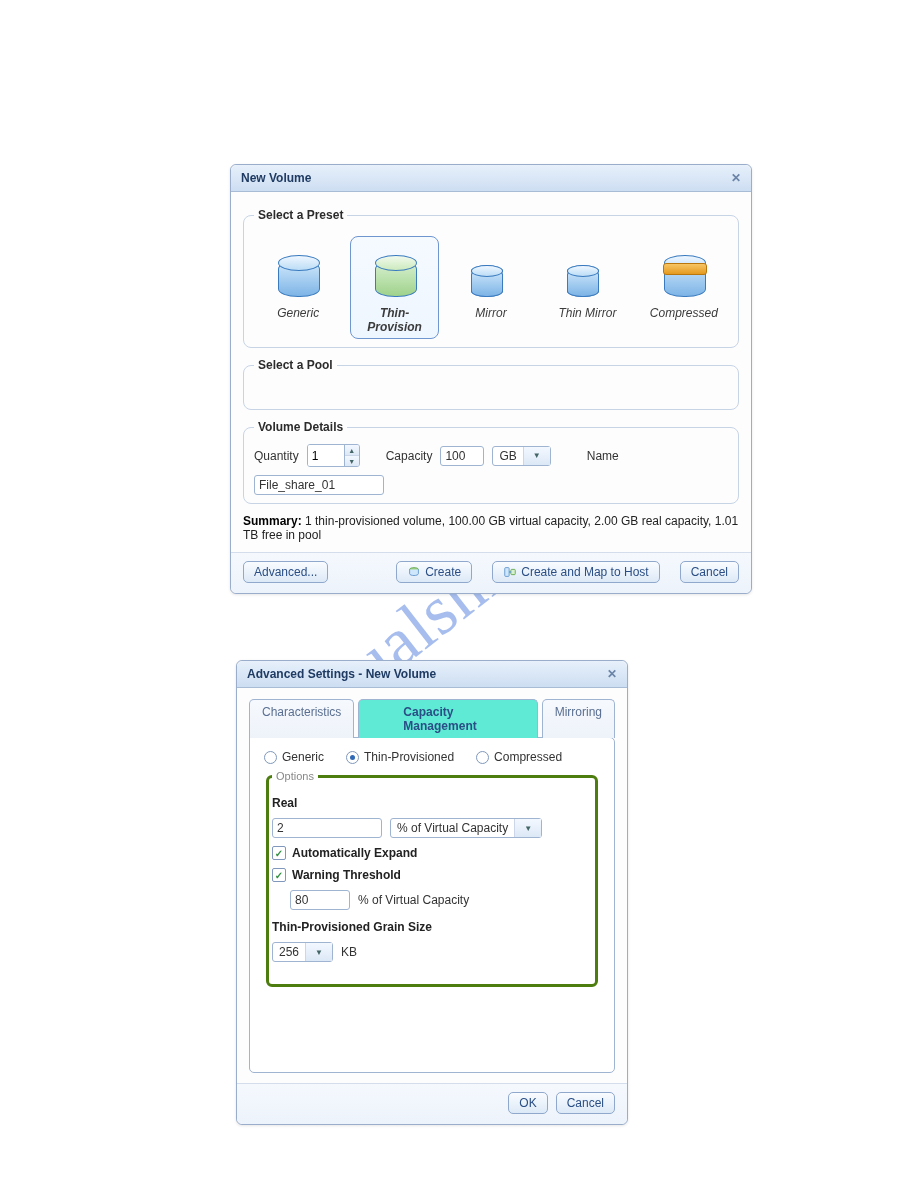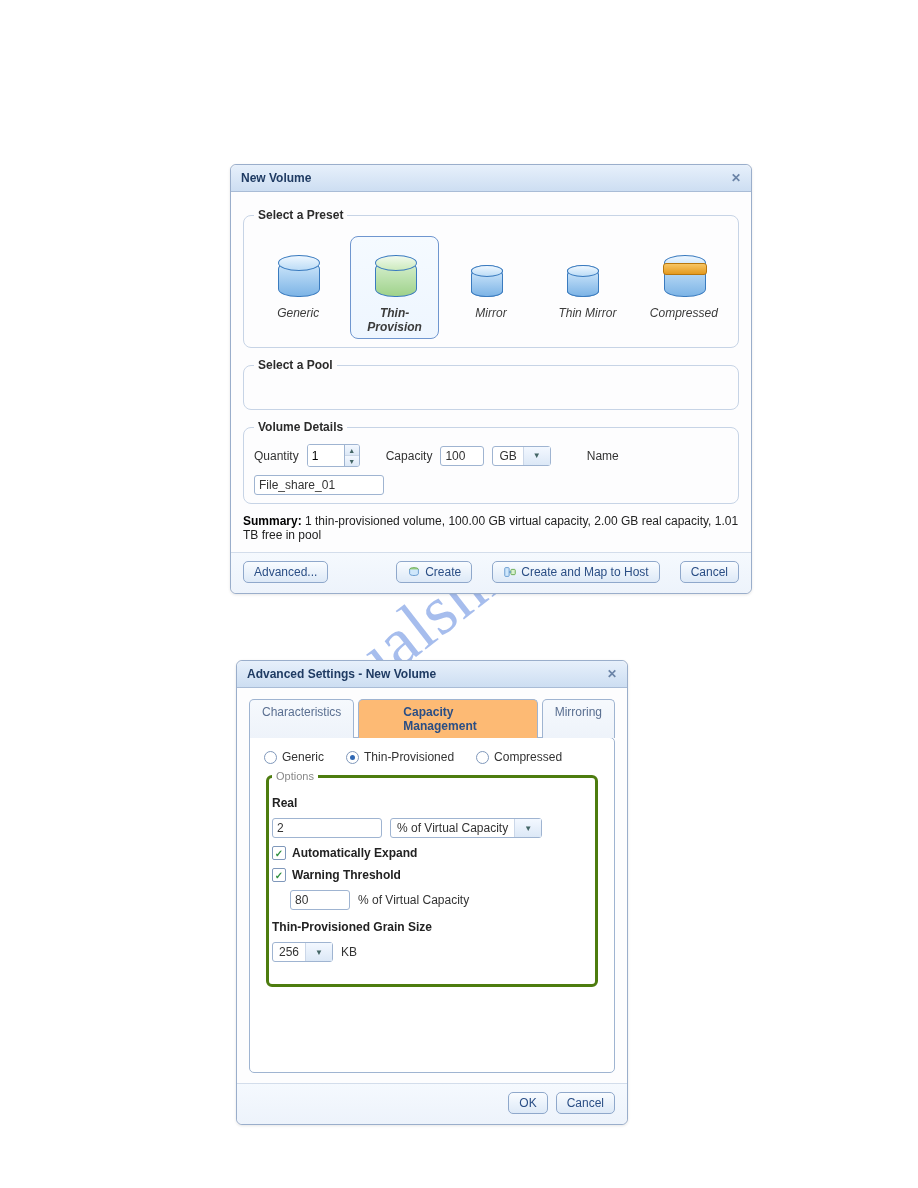--- a/index.html
+++ b/index.html
@@ -133,21 +133,21 @@
   .footer .right { display:flex; gap:20px;border-radius:11px; }
   .ico { width:14px; height:14px; display:inline-block; }
   
   .tabs { display:flex; gap:4px; margin-bottom:0; position:relative; top:1px; z-index:2;}
   .tab {
     border:1px solid #9fb4d1; border-bottom:none; border-radius:5px 5px 0 0;
     padding:5px 12px; background:linear-gradient(#eef4fc,#e2ecf8);
     color:#2a4e85; font-weight:bold; cursor:pointer; font-size:12px;
   }
   .tab.inactive { background:linear-gradient(#f6f9fd,#eef3fa); color:#5a6f91; font-weight:normal;}
-  .tab.active { background:#fdba74;padding-left:44px; }
+  .tab.active { background:#5eead4;padding-left:44px; }
   .tabpage {
     border:1px solid #9fb4d1; border-radius:0 5px 5px 5px; padding:12px 14px; background:#fff; position:relative; z-index:1;
   }
   .radio-row{ display:flex; gap:22px; align-items:center; margin-bottom:6px;}
   .radio { display:inline-flex; gap:5px; align-items:center; cursor:pointer; color:#333;}
   .radio .dot{ width:11px; height:11px; border-radius:50%; border:1px solid #7f98bb; background:#fff; display:inline-flex; align-items:center; justify-content:center;}
   .radio.checked .dot::after{ content:""; width:5px; height:5px; border-radius:50%; background:#2f68b4;}
   .check { display:inline-flex; gap:6px; align-items:center; color:#222; font-weight:bold; cursor:pointer;}
   .check .box{ width:12px; height:12px; border:1px solid #7f98bb; border-radius:2px; background:#fff; display:inline-flex; align-items:center; justify-content:center; font-size:10px; color:#2f8f3f;}
   .check.checked .box::after{ content:"✓"; }

